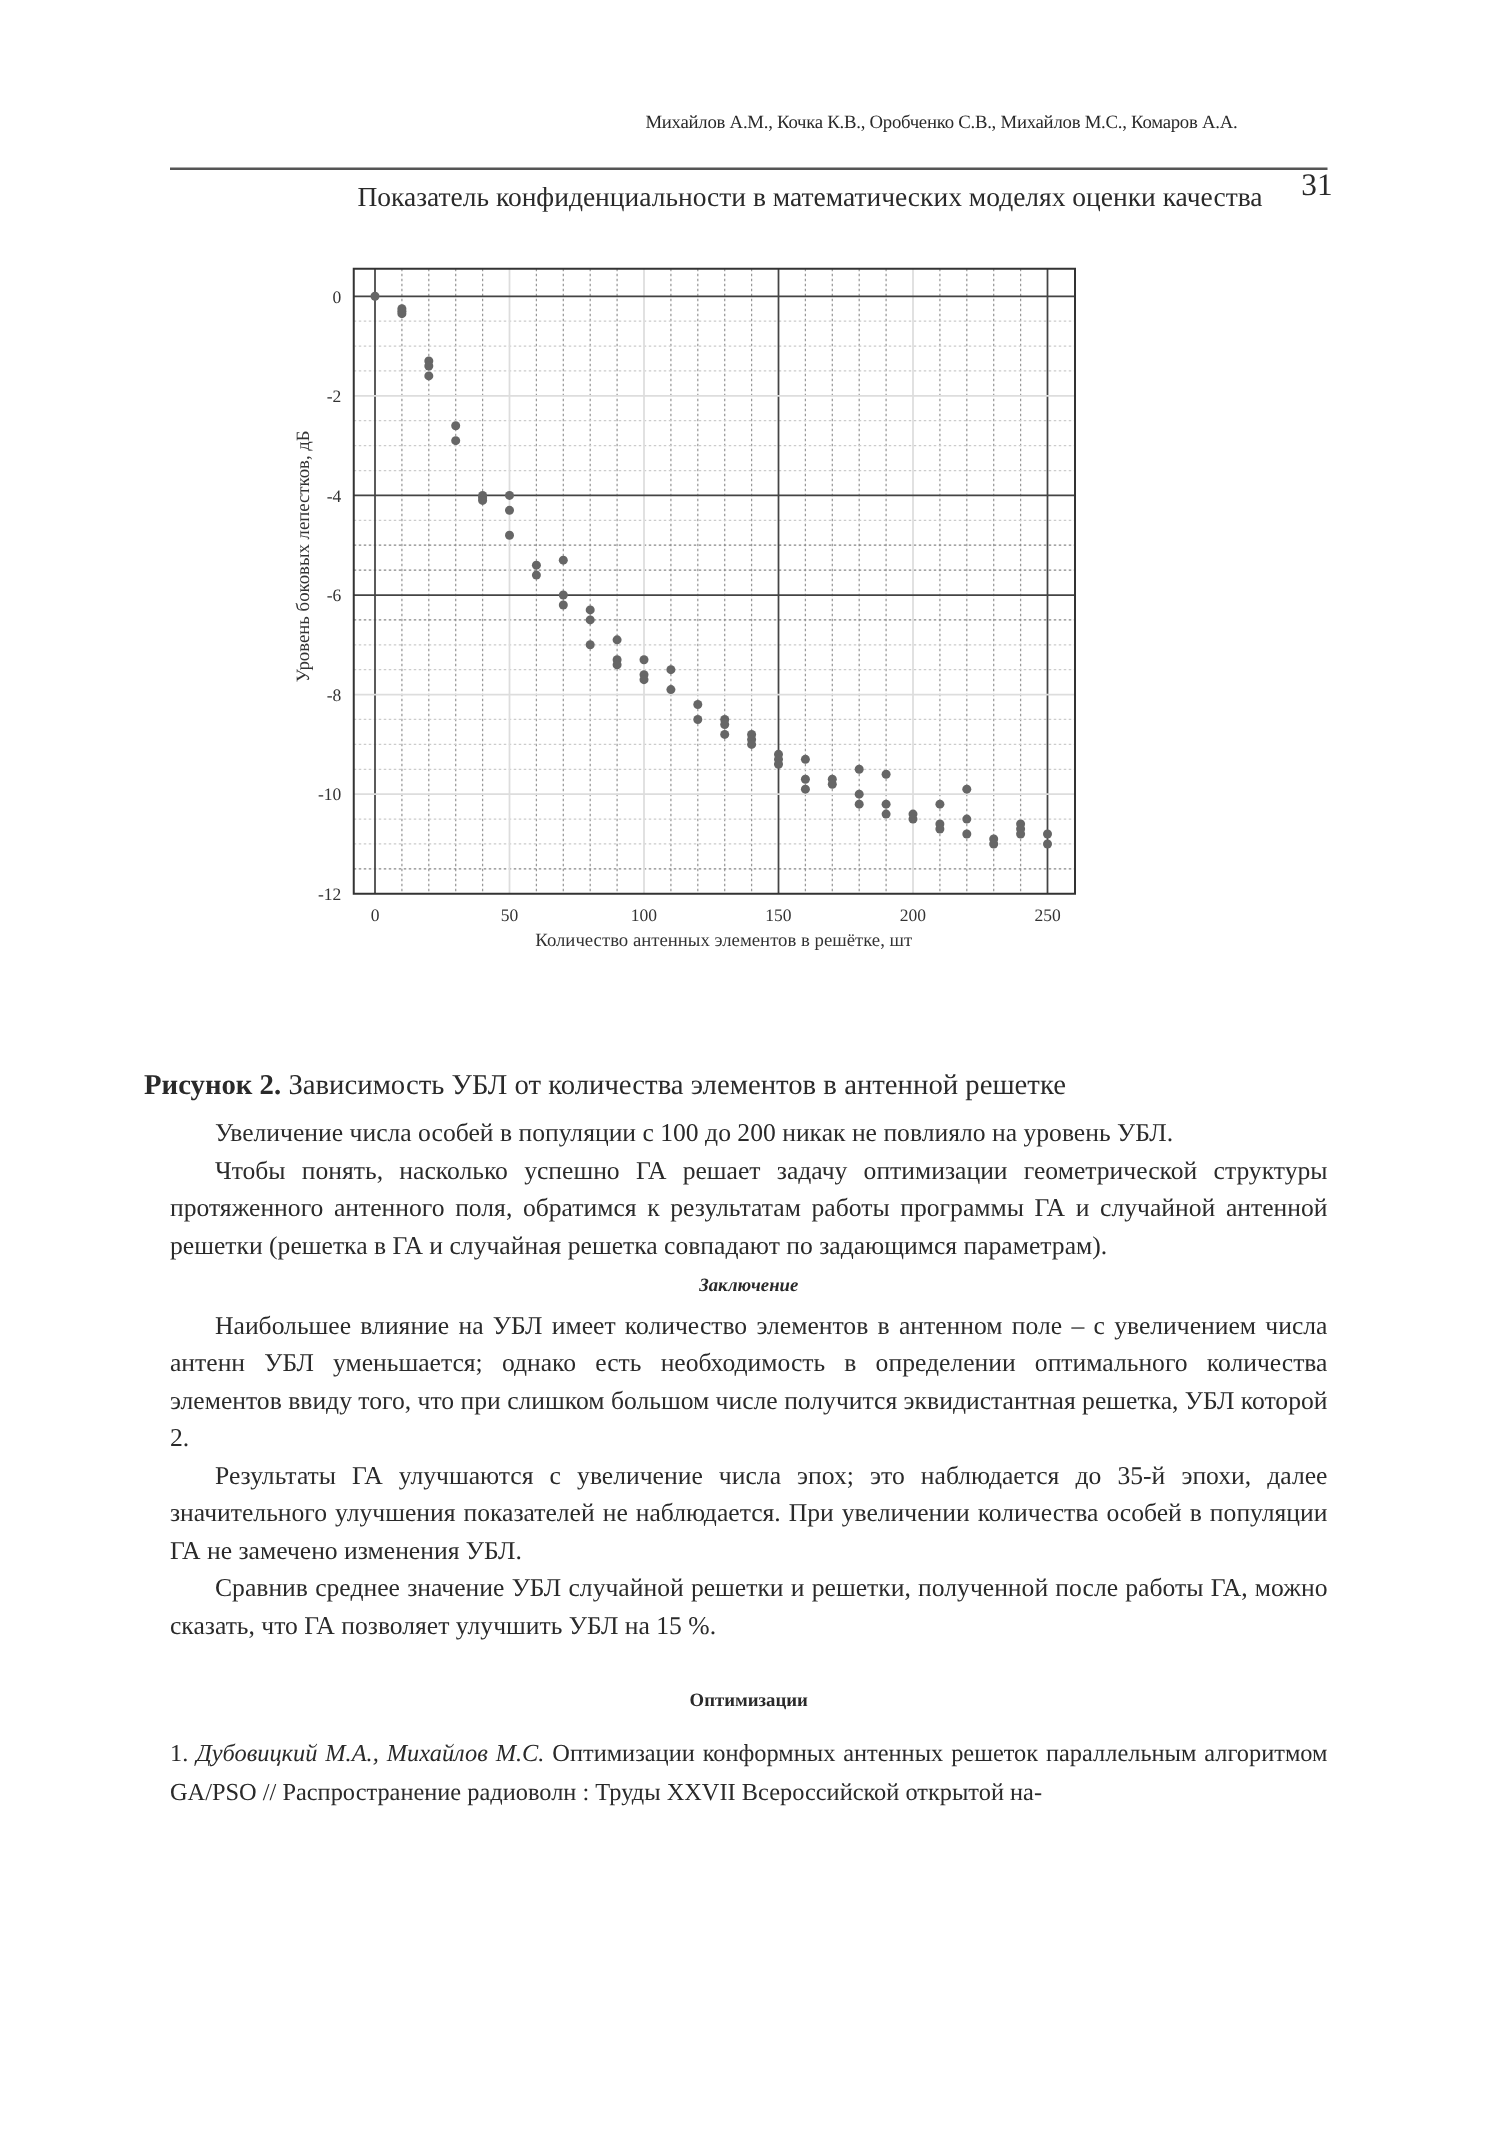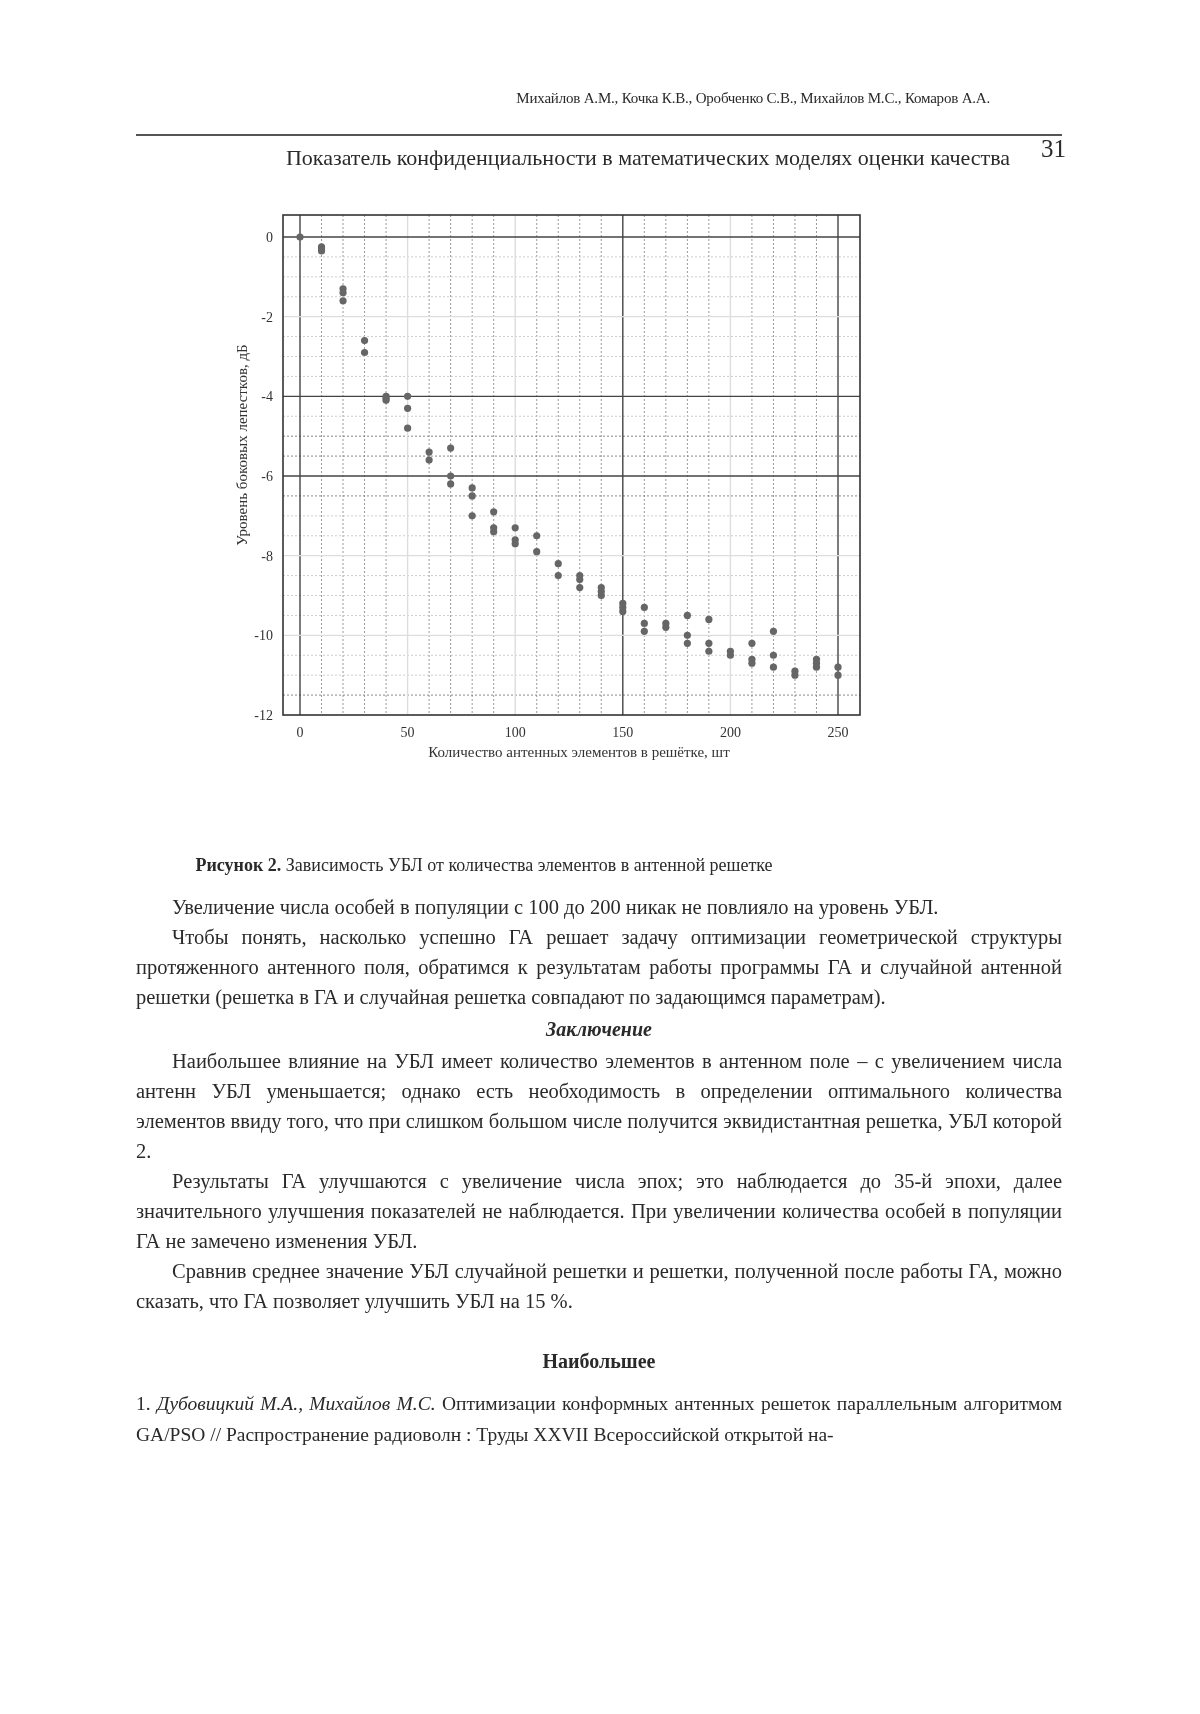--- a/index.html
+++ b/index.html
@@ -7,26 +7,26 @@
          font-family: "Liberation Serif", "DejaVu Serif", serif; color: #2a2a2a; }
   .running-head { position: absolute; left: 130px; width: 940px; top: 88px; height: 40px; }
   .running-head .authors { position: absolute; right: 80px; top: 2px; font-size: 15px; letter-spacing: -0.2px; }
   .running-head .page-num { position: absolute; right: 4px; top: 0px; font-size: 25px; margin-top: 47px; }
   .head-rule { position: absolute; left: 136px; top: 134px; width: 926px; height: 2px; background: #555; }
   .subtitle { position: absolute; right: 190px; top: 143px; width: 760px; text-align: right;
               font-size: 22px; line-height: 29px; }
 
   .figure { position: absolute; left: 200px; top: 210px; width: 760px; height: 620px; }
   .figure svg { position: absolute; left: 0; top: 0; }
-  .caption { position: absolute; left: 0; width: 968px; top: 855px; text-align: center; font-size: 18px; }
+  .caption { position: absolute; left: 0; width: 968px; top: 855px; text-align: center; font-size: 23px; }
   .caption b { font-weight: bold; }
 
   .body { position: absolute; left: 136px; width: 926px; top: 892px; font-size: 20.5px; line-height: 30px; text-align: justify; }
   .body p { margin: 0; text-indent: 36px; }
-  .body h3 { margin: 2px 0 2px 0; text-align: center; font-size: 20px; font-style: italic; font-weight: bold; }
+  .body h3 { margin: 2px 0 2px 0; text-align: center; font-size: 15px; font-style: italic; font-weight: bold; }
   .refs-head { margin: 30px 0 12px 0 !important; font-style: normal !important; }
   .ref { text-indent: 0 !important; font-size: 19.5px; line-height: 31px; }
   .ref i { }
 </style>
 </head>
 <body>
 
 <div class="running-head">
   <span class="authors">Михайлов А.М., Кочка К.В., Оробченко С.В., Михайлов М.С., Комаров А.А.</span>
   <span class="page-num">31</span>
@@ -179,15 +179,15 @@
   <b>Рисунок 2.</b><span> Зависимость УБЛ от количества элементов в антенной решетке</span>
 </div>
 
 <div class="body">
   <p>Увеличение числа особей в популяции с 100 до 200 никак не повлияло на уровень УБЛ.</p>
   <p>Чтобы понять, насколько успешно ГА решает задачу оптимизации геометрической структуры протяженного антенного поля, обратимся к результатам работы программы ГА и случайной антенной решетки (решетка в ГА и случайная решетка совпадают по задающимся параметрам).</p>
   <h3>Заключение</h3>
   <p>Наибольшее влияние на УБЛ имеет количество элементов в антенном поле – с увеличением числа антенн УБЛ уменьшается; однако есть необходимость в определении оптимального количества элементов ввиду того, что при слишком большом числе получится эквидистантная решетка, УБЛ которой 2.</p>
   <p>Результаты ГА улучшаются с увеличение числа эпох; это наблюдается до 35-й эпохи, далее значительного улучшения показателей не наблюдается. При увеличении количества особей в популяции ГА не замечено изменения УБЛ.</p>
   <p>Сравнив среднее значение УБЛ случайной решетки и решетки, полученной после работы ГА, можно сказать, что ГА позволяет улучшить УБЛ на 15 %.</p>
-  <h3 class="refs-head">Наибольшее</h3>
+  <h3 class="refs-head">Оптимизации</h3>
   <p class="ref"><span>1. </span><i>Дубовицкий М.А., Михайлов М.С.</i><span> Оптимизации конформных антенных решеток параллельным алгоритмом GA/PSO // Распространение радиоволн : Труды XXVII Всероссийской открытой на-</span></p>
 </div>
 
 </body></html>

